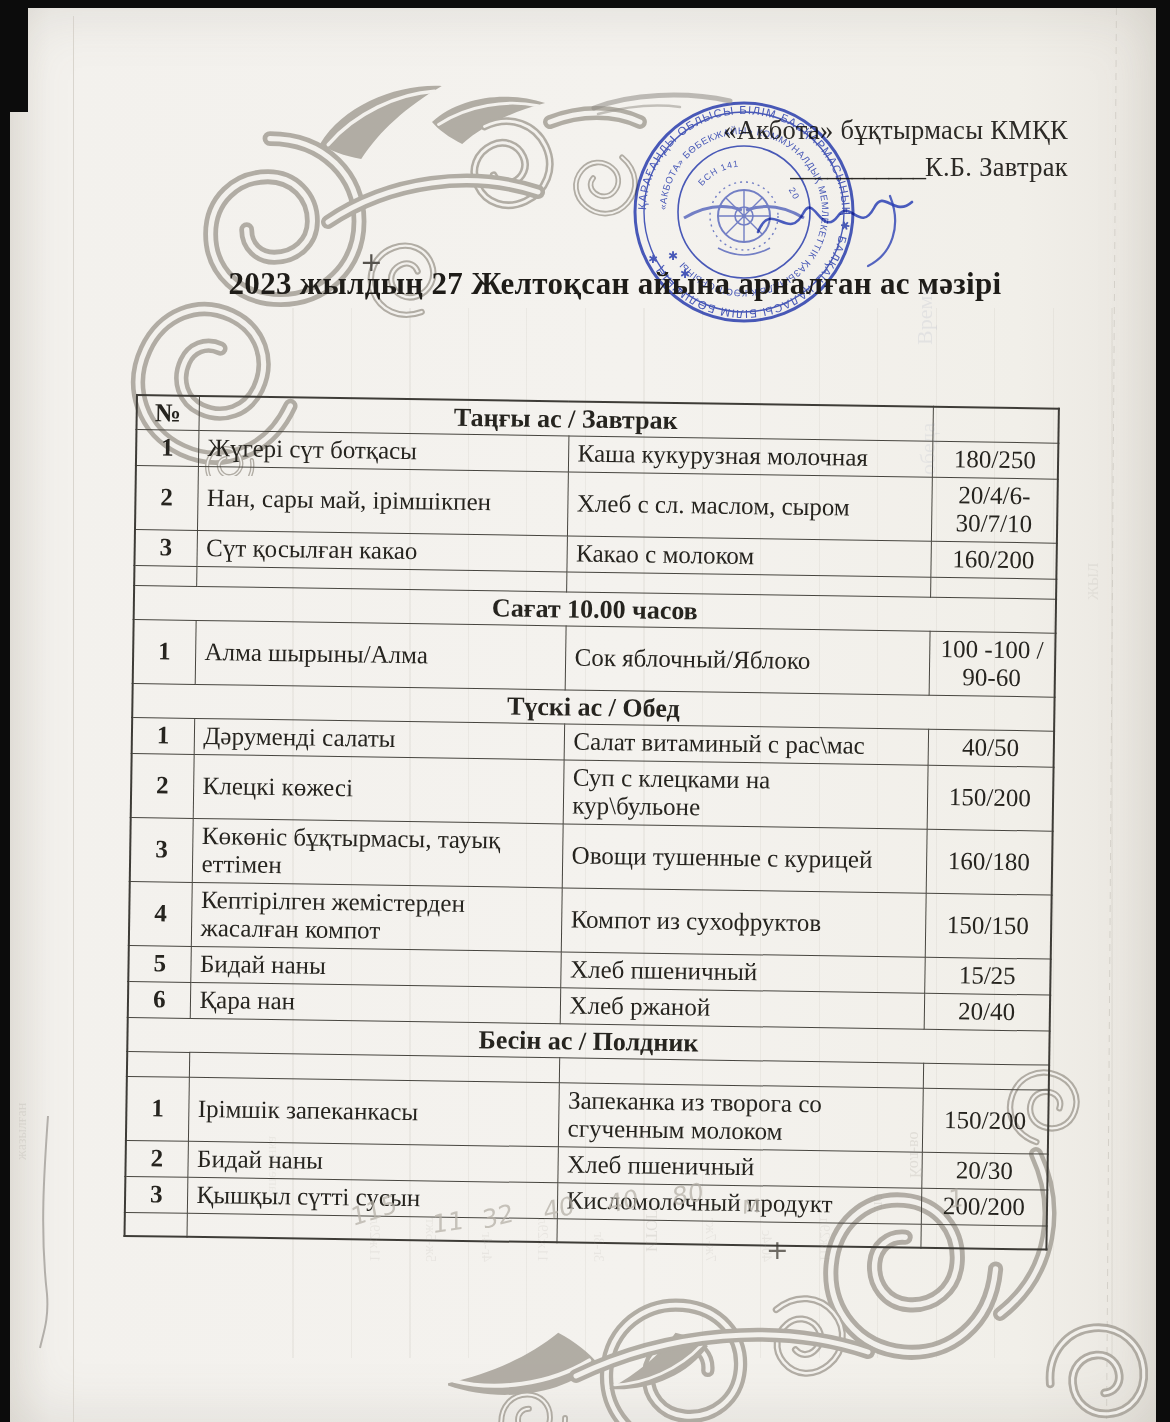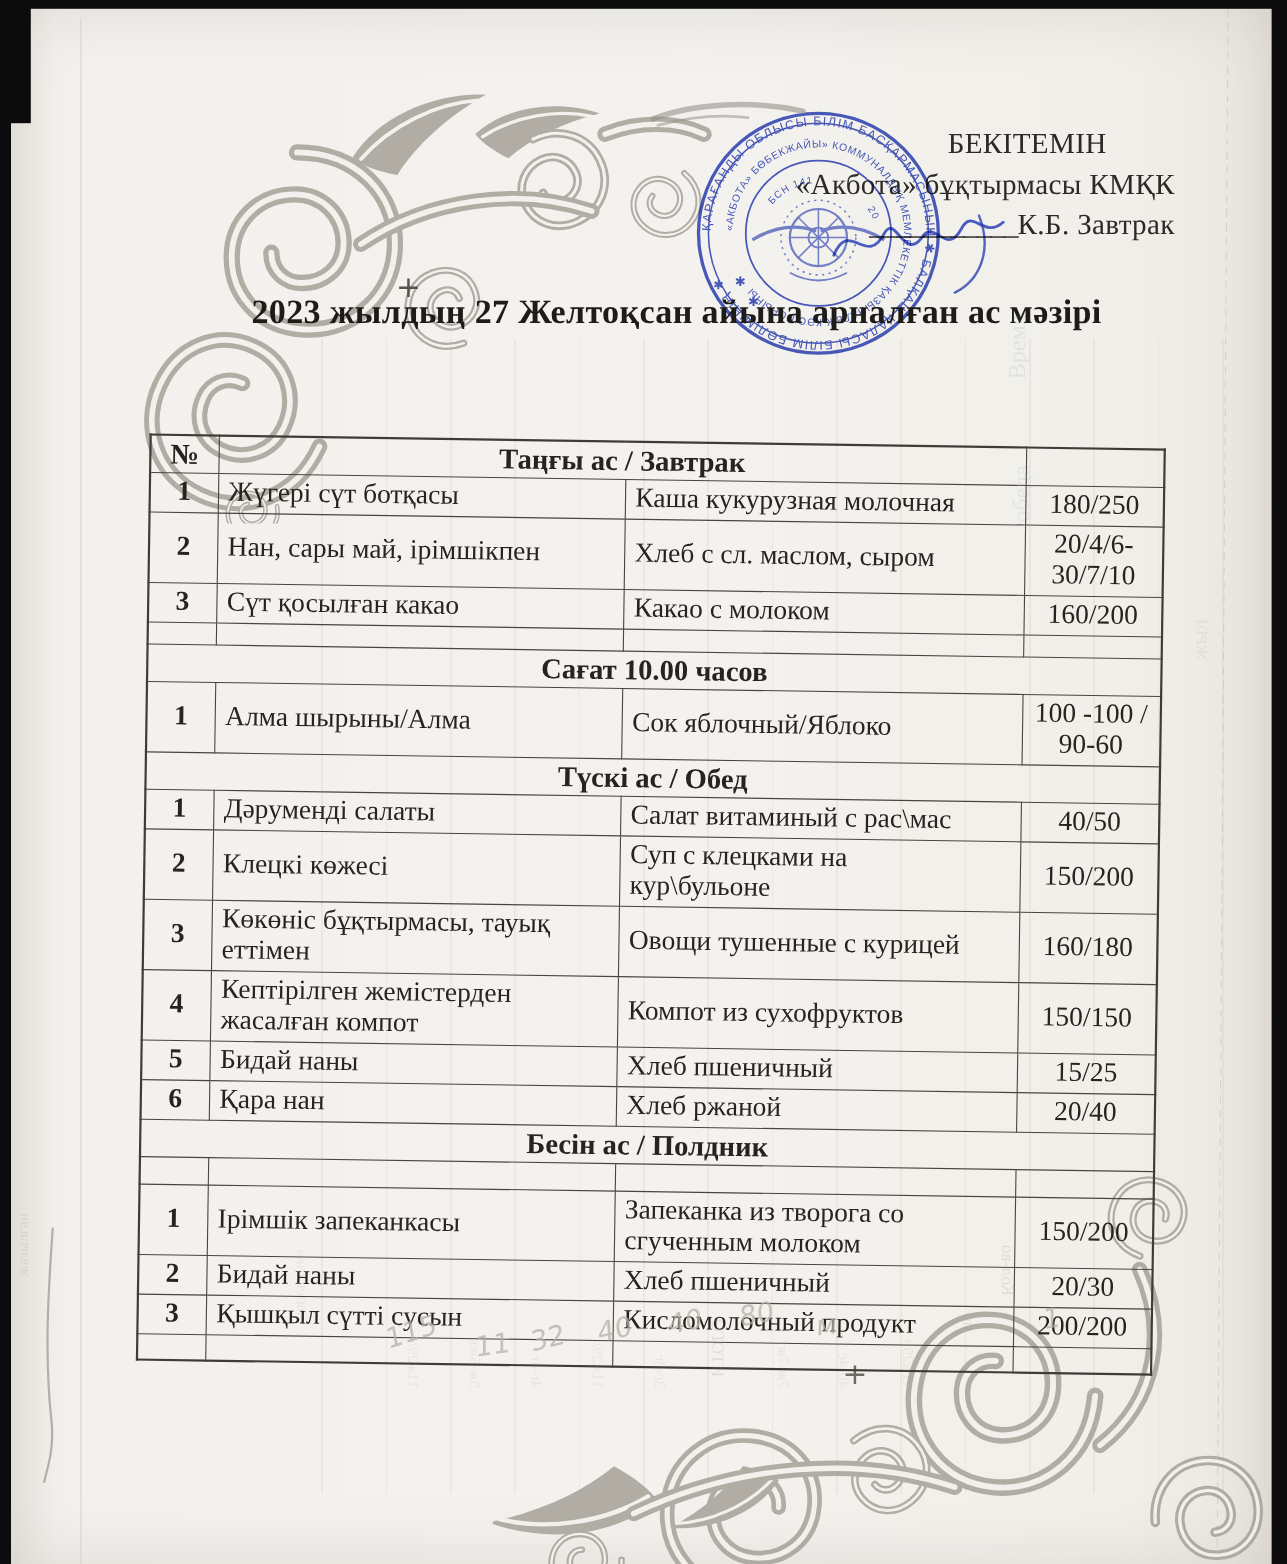--- a/index.html
+++ b/index.html
@@ -128,21 +128,20 @@
       <path class="orn-thick" d="M128 330 C220 286 330 276 420 306"></path>
       <path class="orn-thin" d="M128 330 C220 286 330 276 420 306"></path>
       <use href="#sp" class="orn-thick" transform="translate(86,372) scale(.42) rotate(90)"></use>
       <use href="#sp" class="orn-thin" transform="translate(86,372) scale(.42) rotate(90)"></use>
       <use href="#sp" class="orn-thick" transform="translate(648,334) scale(.62) rotate(-95)"></use>
       <use href="#sp" class="orn-thin" transform="translate(648,334) scale(.62) rotate(-95)"></use>
     </g>
   </svg>
 
   <div class="approval">
-    <div class="l1">БЕКІТЕМІН</div>
     <div>«Акбота» бұқтырмасы КМҚК</div>
     <div class="l4"><span class="us">___________</span><span>К.Б. Завтрак</span></div>
   </div>
 
   <svg class="stamp" viewBox="0 0 245 245">
     <defs>
       <path id="ringOut" d="M 24 122 A 98 98 0 1 1 220 122 A 98 98 0 1 1 24 122"></path>
       <path id="ringIn" d="M 44 122 A 78 78 0 1 1 200 122 A 78 78 0 1 1 44 122"></path>
       <path id="bsnArc" d="M 72 110 A 54 54 0 0 1 172 110"></path>
     </defs>

